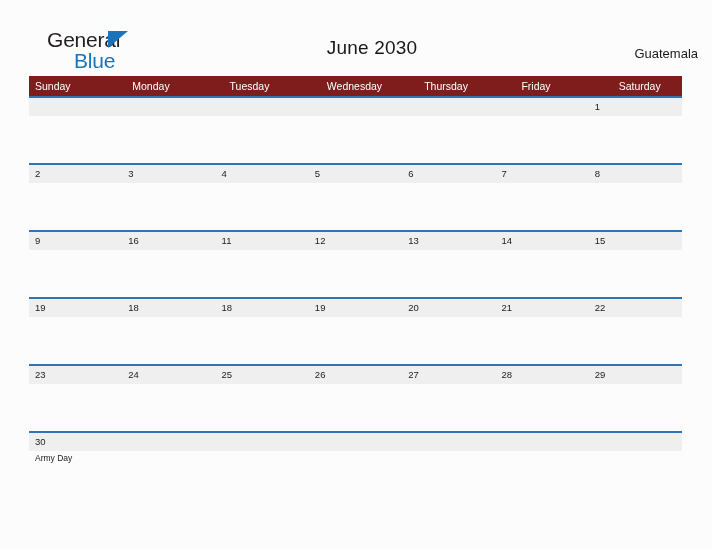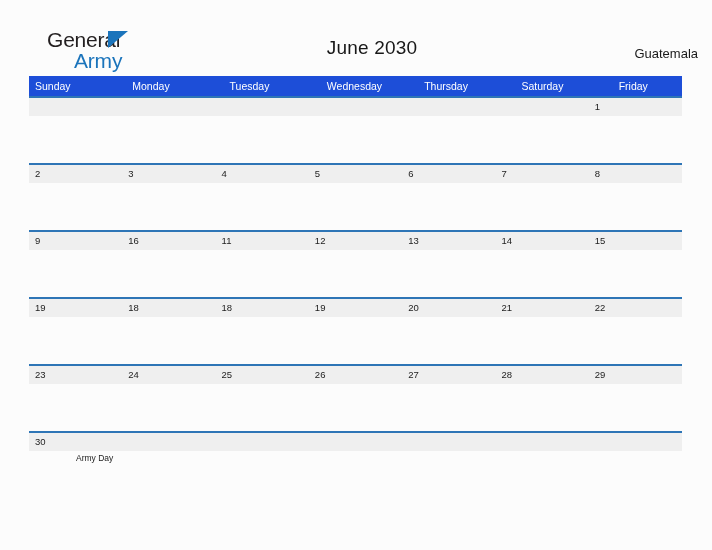--- a/index.html
+++ b/index.html
@@ -87,21 +87,21 @@
     position: absolute;
     left: 29px;
     top: 76px;
     width: 653px;
   }
 
   .weekday-row {
     display: flex;
     width: 653px;
     height: 20px;
-    background: #1d4ed8;
+    background: #7f1d1d;
     gap: 28px;
   }
   .weekday-cell {
     flex: 1 1 0;
     color: #ffffff;
     font-size: 10.5px;
     line-height: 20px;
     padding-left: 6px;
     box-sizing: border-box;
     white-space: nowrap;
@@ -147,50 +147,49 @@
     padding-top: 2px;
     box-sizing: border-box;
   }
   .event-text {
     font-size: 8.5px;
     line-height: 11px;
     color: #222222;
     display: block;
     white-space: nowrap;
     overflow: hidden;
-    margin-left: 41px;
   }
 </style>
 </head>
 <body>
 
 <div class="page-header">
 
   <div class="logo">
     <span class="logo-general">General</span>
     <span class="logo-flag"></span>
-    <span class="logo-blue">Army</span>
+    <span class="logo-blue">Blue</span>
   </div>
 
   <div class="month-title">June 2030</div>
 
   <div class="country-label">Guatemala</div>
 
 </div>
 
 <div class="calendar">
 
   <div class="weekday-row">
     <div class="weekday-cell">Sunday</div>
     <div class="weekday-cell">Monday</div>
     <div class="weekday-cell">Tuesday</div>
     <div class="weekday-cell">Wednesday</div>
     <div class="weekday-cell">Thursday</div>
+    <div class="weekday-cell">Friday</div>
     <div class="weekday-cell">Saturday</div>
-    <div class="weekday-cell">Friday</div>
   </div>
 
   <div class="week-row">
     <div class="date-band">
       <div class="date-cell"></div>
       <div class="date-cell"></div>
       <div class="date-cell"></div>
       <div class="date-cell"></div>
       <div class="date-cell"></div>
       <div class="date-cell"></div>

